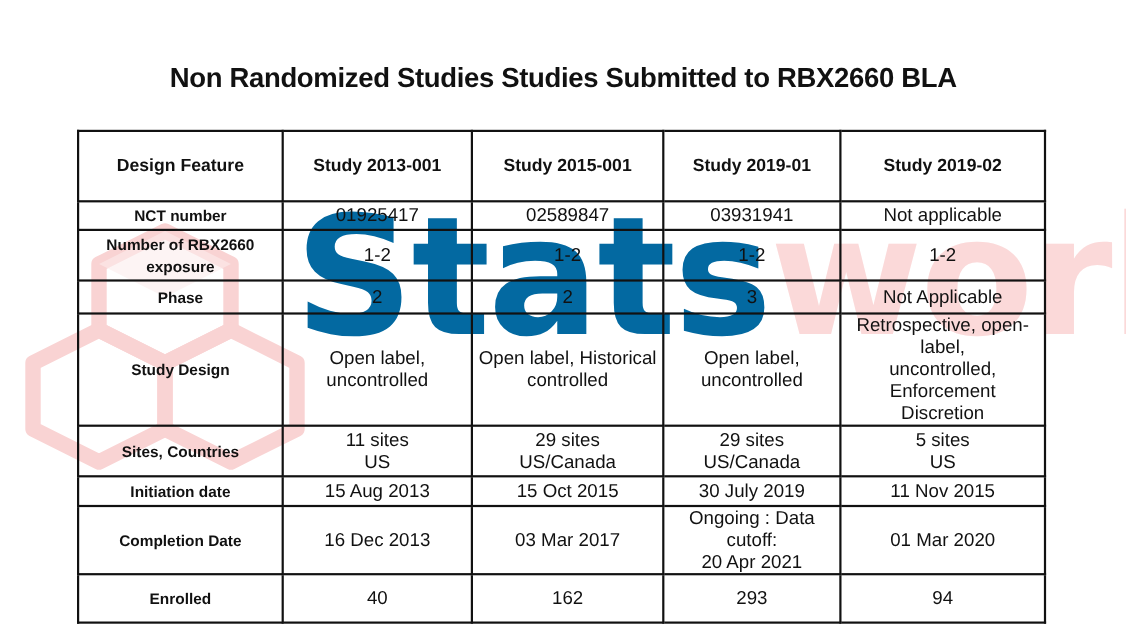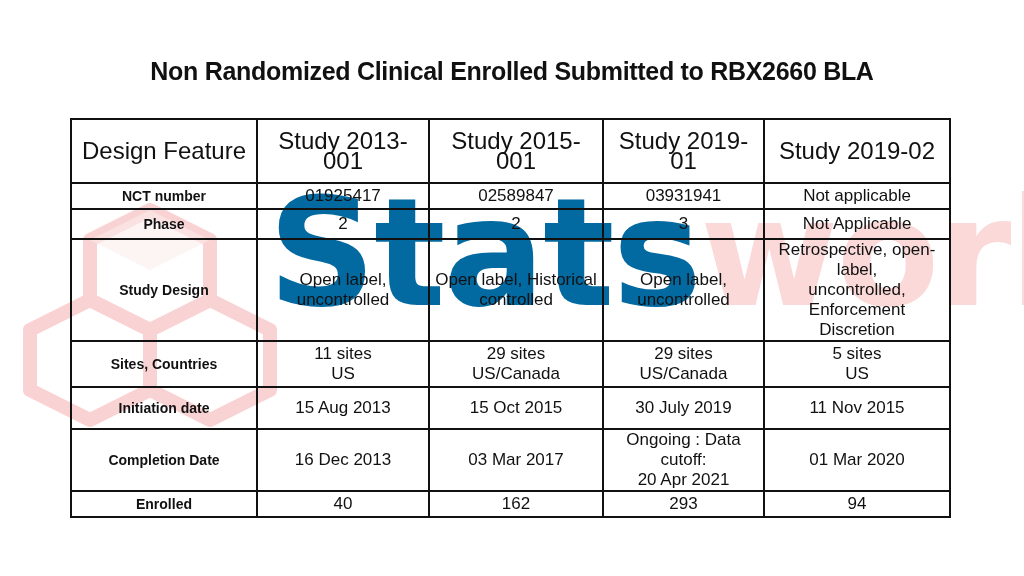--- a/index.html
+++ b/index.html
@@ -8,42 +8,42 @@
   .watermark { position:absolute; left:0; top:0; width:1024px; height:576px; pointer-events:none; z-index:0; }
   .wm-text { position:absolute; left:268px; top:178px; font-size:150px; font-weight:bold; letter-spacing:-2px;
              font-family:"DejaVu Sans", sans-serif; line-height:1; }
   .wm-text .g { color:#0369a1; }
   .wm-text .r { color:#fbd9d9; }
   h1 { position:absolute; left:0; width:1024px; top:57px; margin:0; text-align:center; font-size:25px;
        font-weight:bold; letter-spacing:-0.3px; z-index:1; }
   table { position:absolute; left:70px; top:118px; border-collapse:collapse; z-index:1; table-layout:fixed; }
   td, th { border:2px solid #111; text-align:center; vertical-align:middle; font-size:17px; padding:0 3px;
            line-height:20px; background:transparent; }
-  th { font-size:24px; font-weight:normal; height:62px;border-radius:28px; }
+  th { font-size:16px; font-weight:bold; height:62px;border-radius:28px; }
   td.label { font-weight:bold; font-size:14px; }
   .multi span { display:block; }
 </style>
 </head>
 <body>
 
 <div class="watermark">
   <svg width="260" height="240" style="position:absolute;left:20px;top:190px;" viewBox="0 0 260 240">
     <g fill="none" stroke="#f9d3d3" stroke-width="14" stroke-linejoin="round">
       <polygon points="130,20 190,50 190,110 130,140 70,110 70,50"></polygon>
       <polygon points="70,110 130,140 130,200 70,230 10,200 10,140"></polygon>
       <polygon points="190,110 250,140 250,200 190,230 130,200 130,140"></polygon>
     </g>
     <g fill="#fcecec" opacity="0.6">
       <polygon points="130,20 190,50 130,80 70,50"></polygon>
     </g>
   </svg>
   <div class="wm-text"><span class="g">Stats</span><span class="r">work</span></div>
 </div>
 
-<h1>Non Randomized Clinical Enrolled Submitted to RBX2660 BLA</h1>
+<h1>Non Randomized Studies Studies Submitted to RBX2660 BLA</h1>
 
 <table>
   <colgroup>
     <col style="width:186px">
       <col style="width:172px">
       <col style="width:174px">
       <col style="width:161px">
       <col style="width:186px">
   </colgroup>
   <thead>
@@ -66,20 +66,38 @@
         <td class="multi">
           <span>02589847</span>
         </td>
         <td class="multi">
           <span>03931941</span>
         </td>
         <td class="multi">
           <span>Not applicable</span>
         </td>
       </tr>
+      <tr style="height: 46px;">
+        <td class="label multi">
+          <span>Number of RBX2660</span>
+          <span>exposure</span>
+        </td>
+        <td class="multi">
+          <span>1-2</span>
+        </td>
+        <td class="multi">
+          <span>1-2</span>
+        </td>
+        <td class="multi">
+          <span>1-2</span>
+        </td>
+        <td class="multi">
+          <span>1-2</span>
+        </td>
+      </tr>
       <tr style="height: 30px;">
         <td class="label multi">
           <span>Phase</span>
         </td>
         <td class="multi">
           <span>2</span>
         </td>
         <td class="multi">
           <span>2</span>
         </td>
@@ -125,21 +143,21 @@
         </td>
         <td class="multi">
           <span>29 sites</span>
           <span>US/Canada</span>
         </td>
         <td class="multi">
           <span>5 sites</span>
           <span>US</span>
         </td>
       </tr>
-      <tr style="height: 42px;">
+      <tr style="height: 27px;">
         <td class="label multi">
           <span>Initiation date</span>
         </td>
         <td class="multi">
           <span>15 Aug 2013</span>
         </td>
         <td class="multi">
           <span>15 Oct 2015</span>
         </td>
         <td class="multi">
@@ -160,21 +178,21 @@
           <span>03 Mar 2017</span>
         </td>
         <td class="multi">
           <span>Ongoing : Data cutoff:</span>
           <span>20 Apr 2021</span>
         </td>
         <td class="multi">
           <span>01 Mar 2020</span>
         </td>
       </tr>
-      <tr style="height: 26px; padding-left: 29px;">
+      <tr style="height: 44px; padding-left: 29px;">
         <td class="label multi">
           <span>Enrolled</span>
         </td>
         <td class="multi">
           <span>40</span>
         </td>
         <td class="multi">
           <span>162</span>
         </td>
         <td class="multi">

